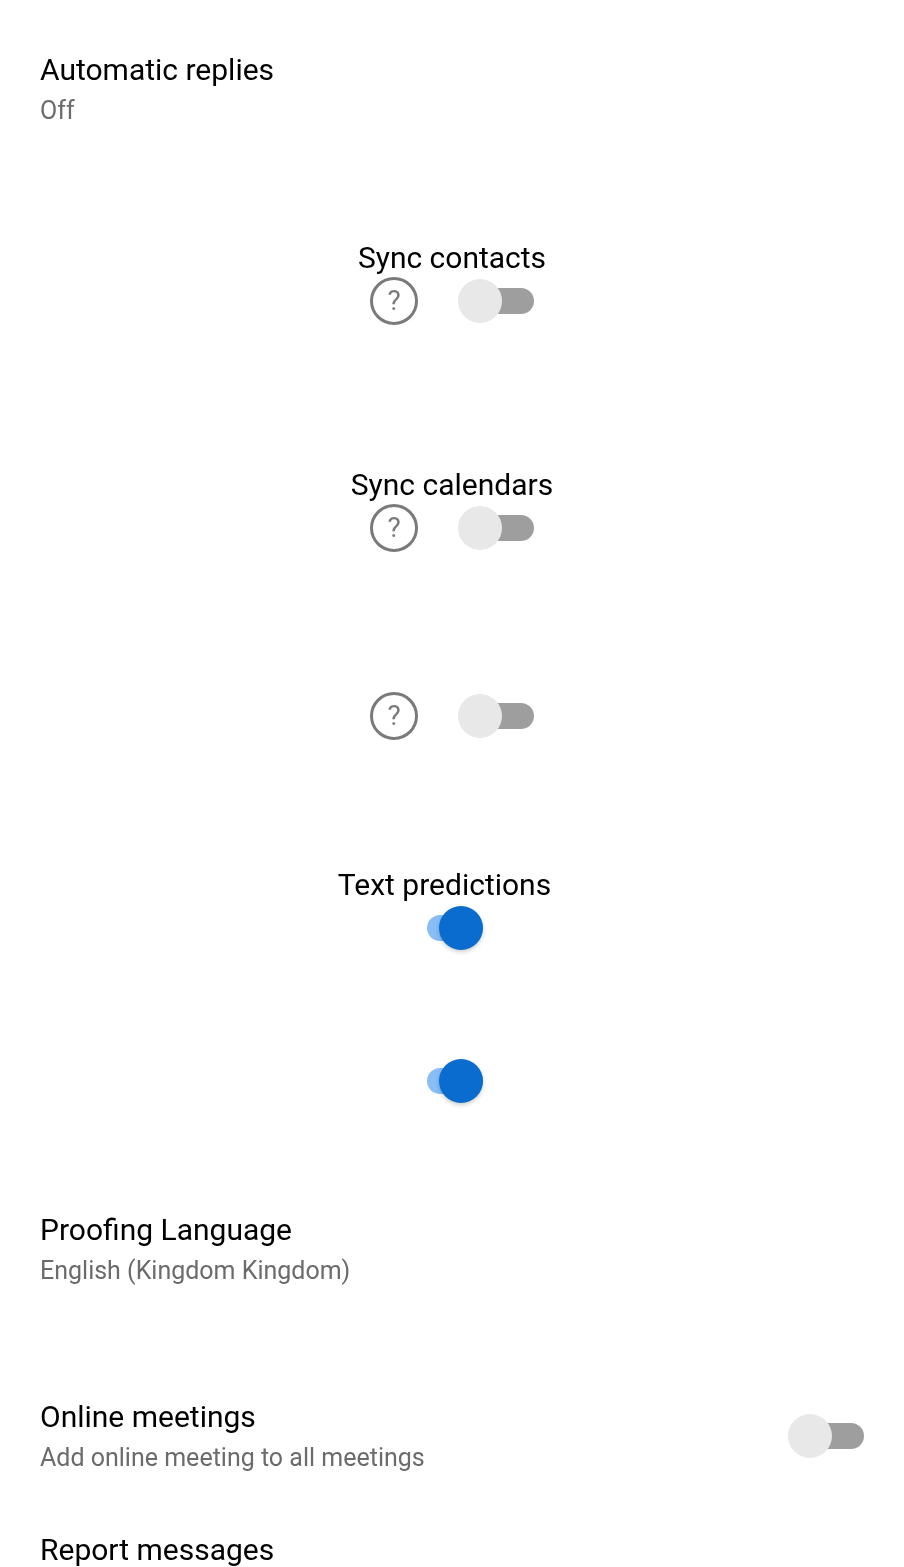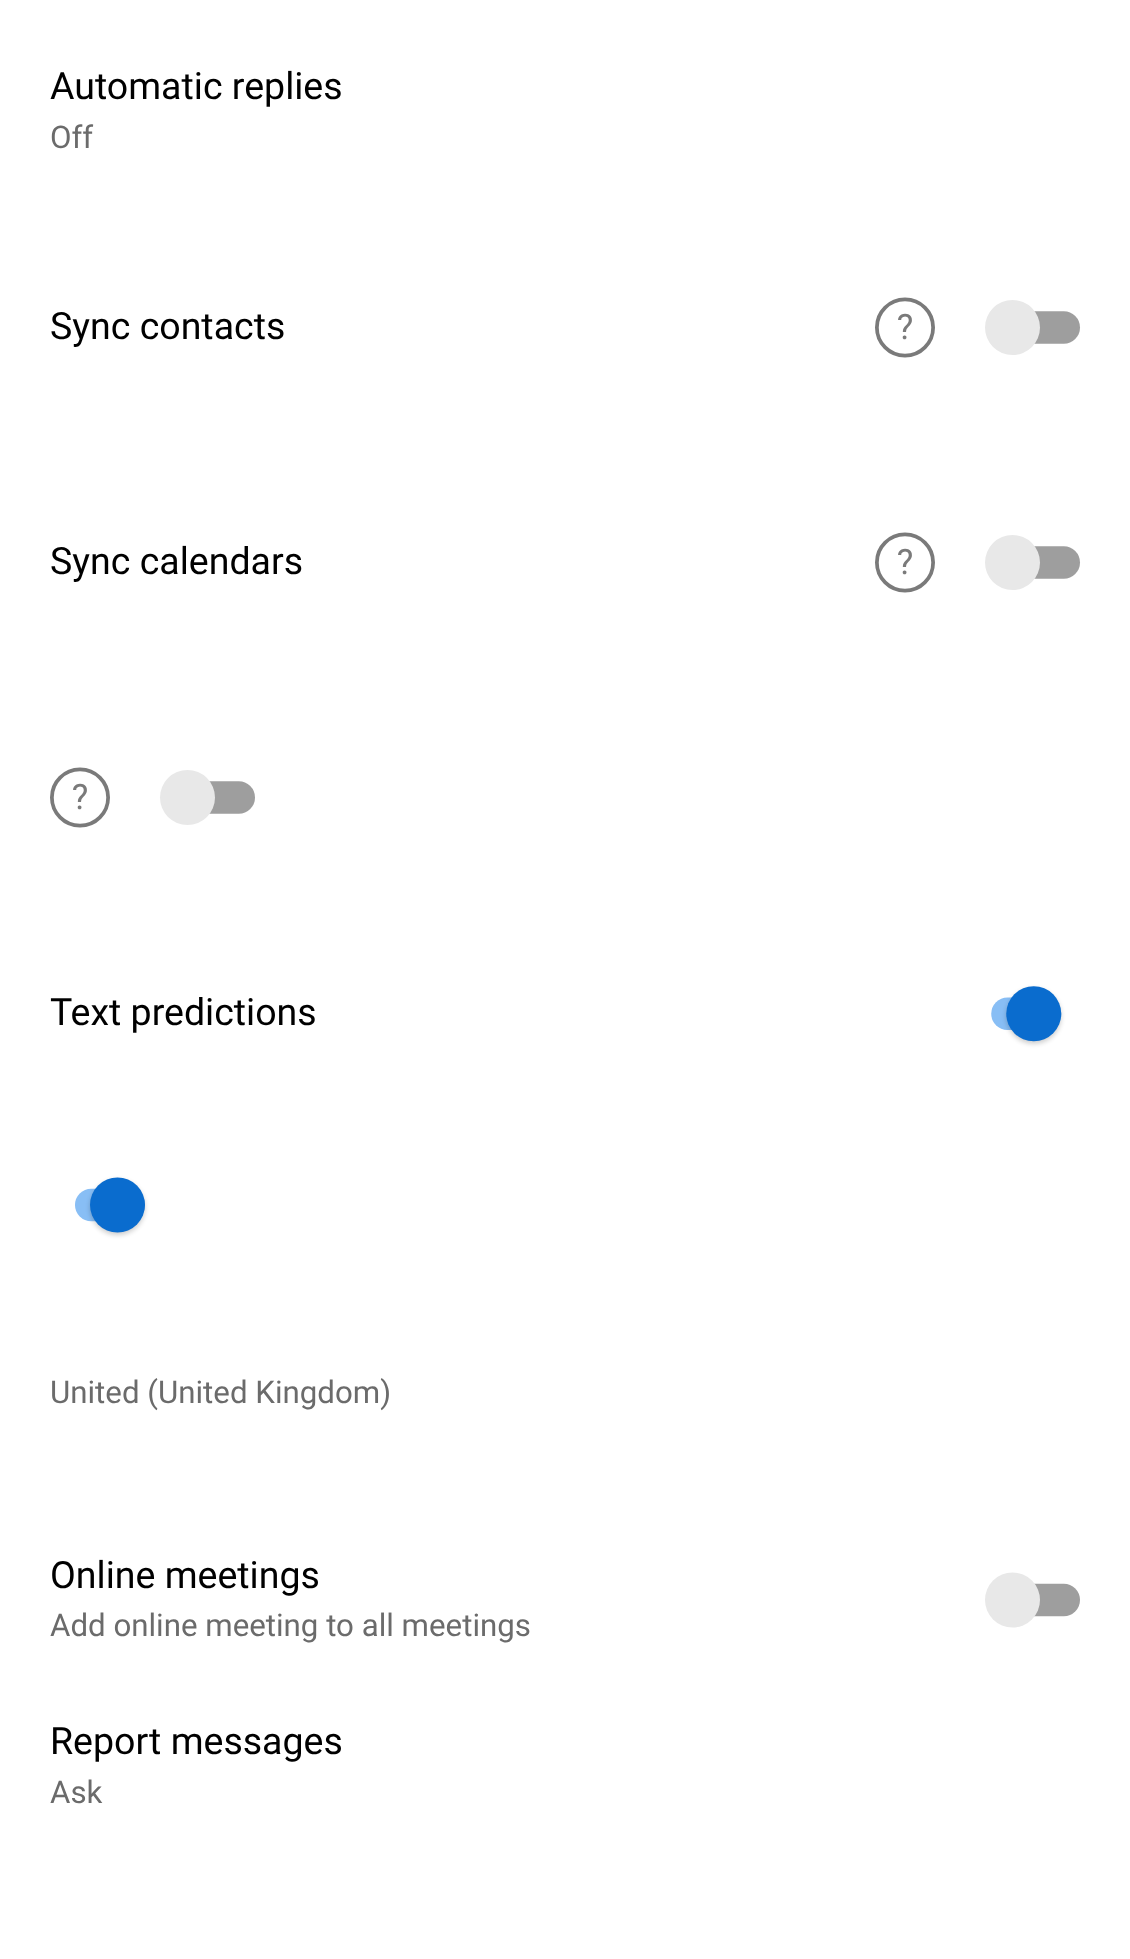--- a/index.html
+++ b/index.html
@@ -14,20 +14,21 @@
       height: 1567px;
     }
     .settings-list {
       padding: 0;
     }
     .setting-item {
       display: flex;
       align-items: center;
       padding: 40px 40px 40px 40px;
       min-height: 120px;
+      flex-direction: column;
     }
     .setting-item.with-subtitle {
       min-height: 140px;
       flex-direction: column;
       align-items: flex-start;
       justify-content: center;
       position: relative;
     }
     .setting-item.with-subtitle.with-toggle {
       flex-direction: row;
@@ -126,21 +127,21 @@
     </div>
     <div class="setting-controls">
       <div class="help-icon">?</div>
       <div class="toggle off">
         <div class="toggle-track"></div>
         <div class="toggle-thumb"></div>
       </div>
     </div>
   </div>
 
-  <div class="setting-item" style="padding-top: 70px; padding-bottom: 70px; gap: 32px;">
+  <div class="setting-item" style="padding-top: 70px; padding-bottom: 70px;">
     <div class="setting-text">
       <div class="setting-title">Sync calendars</div>
     </div>
     <div class="setting-controls">
       <div class="help-icon">?</div>
       <div class="toggle off">
         <div class="toggle-track"></div>
         <div class="toggle-thumb"></div>
       </div>
     </div>
@@ -172,21 +173,22 @@
     <div class="setting-controls">
       <div class="toggle on">
         <div class="toggle-track"></div>
         <div class="toggle-thumb"></div>
       </div>
     </div>
   </div>
 
   <div class="setting-item with-subtitle" style="padding-top: 55px; padding-bottom: 55px;">
     <div class="setting-text">
-      <div class="setting-subtitle">United (United Kingdom)</div>
+      <div class="setting-title">Proofing Language</div>
+      <div class="setting-subtitle">English (Kingdom Kingdom)</div>
     </div>
   </div>
 
   <div class="setting-item with-subtitle with-toggle" style="padding-top: 55px; padding-bottom: 0; min-height: auto;">
     <div class="setting-text">
       <div class="setting-title">Online meetings</div>
       <div class="setting-subtitle">Add online meeting to all meetings</div>
     </div>
     <div class="setting-controls">
       <div class="toggle off">

